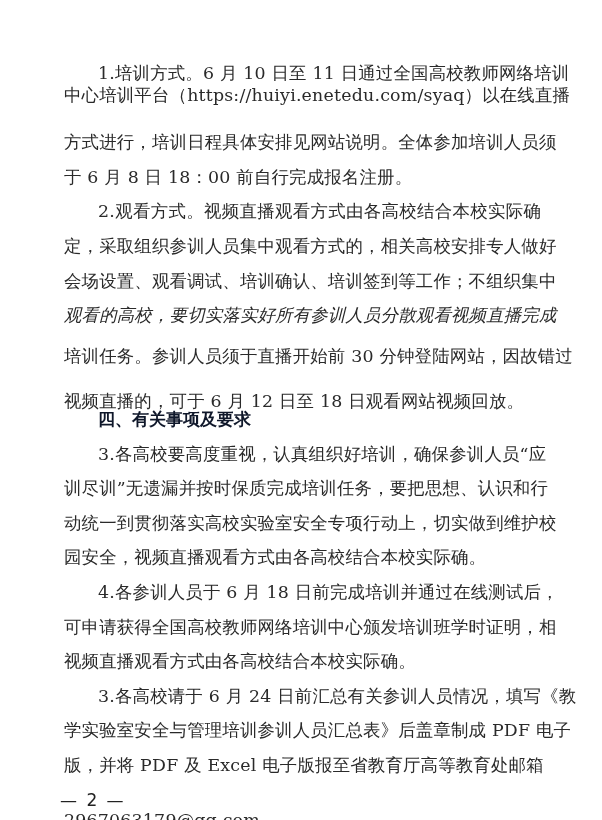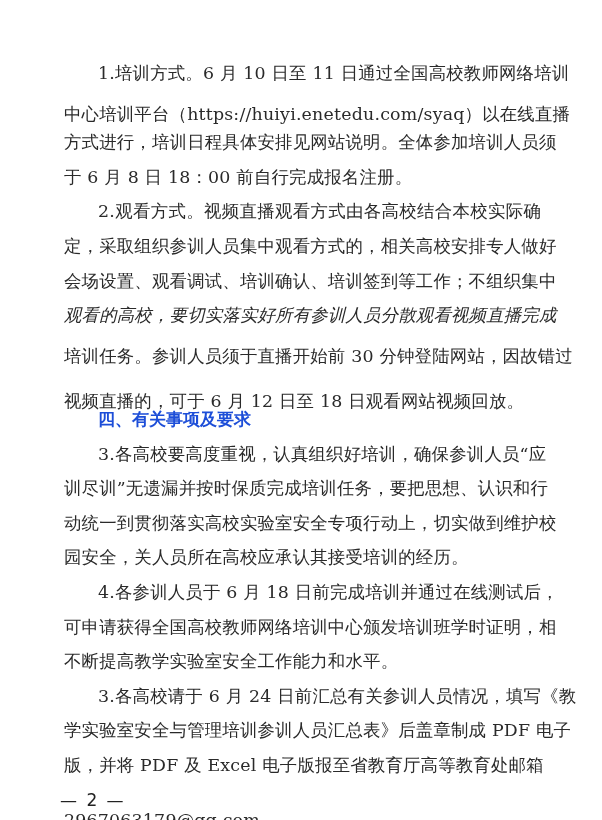--- a/index.html
+++ b/index.html
@@ -11,51 +11,51 @@
   .line {
     position: absolute; left: 64px; width: 477px; height: 34px; line-height: 34px;
     font-size: 17.4px; white-space: nowrap; text-align: justify; text-align-last: justify;
     letter-spacing: 0.2px;
   }
   .line.indent { left: 98px; width: 443px; }
   .line.last { text-align-last: left; }
   .heading {
     position: absolute; left: 98px; height: 34px; line-height: 34px;
     font-family: "DejaVu Sans", "Liberation Sans", sans-serif; font-weight: bold;
-    font-size: 17px; color: #1d4ed8; white-space: nowrap;
+    font-size: 17px; color: #0f172a; white-space: nowrap;
   }
   .page-number {
     position: absolute; left: 60px; top: 788px; font-size: 17px; line-height: 24px;
     font-family: "DejaVu Sans", "Liberation Sans", sans-serif; color: #222;
     letter-spacing: 2px;
   }
 </style>
 </head>
 <body>
 
 <div class="page">
   <div id="content">
       <div class="line indent" style="top: 56px;">1.培训方式。6 月 10 日至 11 日通过全国高校教师网络培训</div>
-      <div class="line" style="top: 97px;">中心培训平台（https://huiyi.enetedu.com/syaq）以在线直播</div>
+      <div class="line" style="top: 78px;">中心培训平台（https://huiyi.enetedu.com/syaq）以在线直播</div>
       <div class="line" style="top: 125.2px;">方式进行，培训日程具体安排见网站说明。全体参加培训人员须</div>
       <div class="line last" style="top: 159.8px;">于 6 月 8 日 18：00 前自行完成报名注册。</div>
       <div class="line indent" style="top: 194.4px;">2.观看方式。视频直播观看方式由各高校结合本校实际确</div>
       <div class="line" style="top: 229px;">定，采取组织参训人员集中观看方式的，相关高校安排专人做好</div>
       <div class="line" style="top: 263.6px;">会场设置、观看调试、培训确认、培训签到等工作；不组织集中</div>
       <div class="line" style="top: 298.2px; font-style: italic;">观看的高校，要切实落实好所有参训人员分散观看视频直播完成</div>
       <div class="line" style="top: 339px;">培训任务。参训人员须于直播开始前 30 分钟登陆网站，因故错过</div>
       <div class="line last" style="top: 384px;">视频直播的，可于 6 月 12 日至 18 日观看网站视频回放。</div>
       <div class="heading" style="top: 402px;">四、有关事项及要求</div>
       <div class="line indent" style="top: 436.6px;">3.各高校要高度重视，认真组织好培训，确保参训人员“应</div>
       <div class="line" style="top: 471.2px;">训尽训”无遗漏并按时保质完成培训任务，要把思想、认识和行</div>
       <div class="line" style="top: 505.8px;">动统一到贯彻落实高校实验室安全专项行动上，切实做到维护校</div>
-      <div class="line last" style="top: 540.4px;">园安全，关人员所在高校应承认其接受培训的经历。</div>
+      <div class="line last" style="top: 540.4px;">园安全，视频直播观看方式由各高校结合本校实际确。</div>
       <div class="line indent" style="top: 575px;">4.各参训人员于 6 月 18 日前完成培训并通过在线测试后，</div>
       <div class="line" style="top: 609.6px;">可申请获得全国高校教师网络培训中心颁发培训班学时证明，相</div>
-      <div class="line last" style="top: 644.2px;">不断提高教学实验室安全工作能力和水平。</div>
+      <div class="line last" style="top: 644.2px;">视频直播观看方式由各高校结合本校实际确。</div>
       <div class="line indent" style="top: 678.8px;">3.各高校请于 6 月 24 日前汇总有关参训人员情况，填写《教</div>
       <div class="line" style="top: 713.4px;">学实验室安全与管理培训参训人员汇总表》后盖章制成 PDF 电子</div>
       <div class="line" style="top: 748px;">版，并将 PDF 及 Excel 电子版报至省教育厅高等教育处邮箱</div>
       <div class="line last" style="top: 803px;">2967063179@qq.com。</div>
       <div class="line indent last" style="top: 817.2px;">培训网站技术支持联系人：李澄尘、刘旭，联系电话：</div>
     </div>
   <div class="page-number">— 2 —</div>
 </div>
 
 </body></html>

